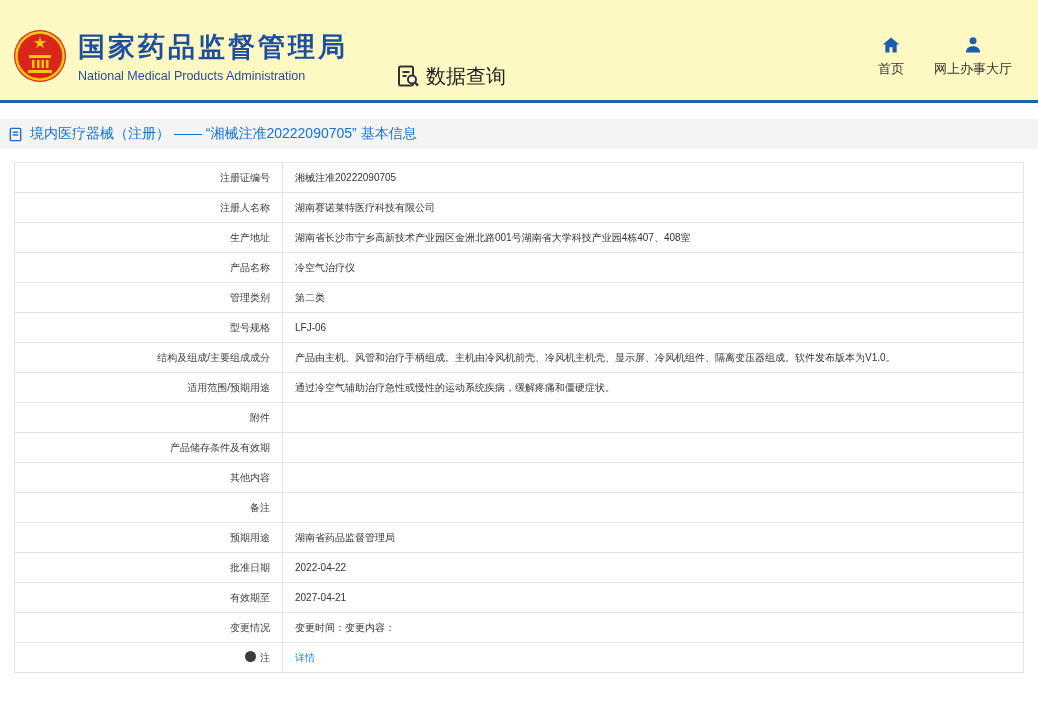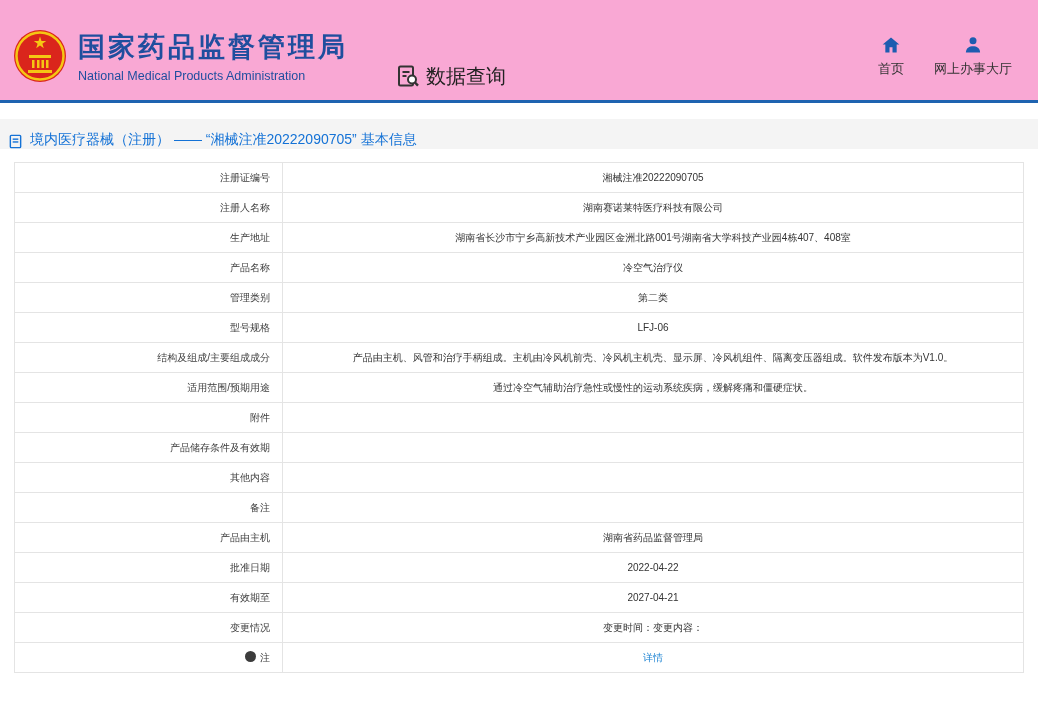--- a/index.html
+++ b/index.html
@@ -8,21 +8,21 @@
     font-family: "Liberation Sans", "DejaVu Sans", sans-serif;
     background: #ffffff;
     color: #333;
   }
   
   .header {
     height: 100px;
     display: flex;
     align-items: center;
     padding: 12px 26px 0 12px;
-    background: #f9a8d4;
+    background: #fef9c3;
   }
   .brand { display: flex; align-items: center; gap: 10px; }
   .emblem { flex: 0 0 auto; }
   .org-names { display: flex; flex-direction: column; }
   .org-cn {
     font-size: 27px;
     font-weight: bold;
     color: #1f4e9e;
     letter-spacing: 3px;
     white-space: nowrap;
@@ -50,21 +50,21 @@
     cursor: pointer;
     white-space: nowrap;
   }
   .divider { height: 3px; background: #1e63b0; }
   
   .title-bar {
     margin-top: 16px;
     background: #f4f4f4;
     height: 30px;
     display: flex;
-    align-items: flex-end;
+    align-items: center;
     gap: 7px;
     padding: 0 14px 0 8px;
   }
   .title-text { color: #1472d6; font-size: 14px; white-space: nowrap; }
   
   .table-wrap { margin: 13px 14px 0 14px; }
   table { width: 100%; border-collapse: collapse; table-layout: fixed; }
   th, td {
     border: 1px solid #e4e4e4;
     font-size: 10px;
@@ -73,21 +73,21 @@
     line-height: 17px;
     vertical-align: middle;
   }
   th {
     width: 268px;
     text-align: right;
     color: #404040;
     background: #fff;
     white-space: nowrap;
   }
-  td { text-align: center; color: #333; word-break: break-all; }
+  td { text-align: left; color: #333; word-break: break-all; }
   tr { height: 29px; }
   a.detail { color: #1b82d2; text-decoration: none; cursor: pointer; }
   .note-dot {
     display: inline-block;
     width: 11px;
     height: 11px;
     border-radius: 50%;
     background: #3c3c3c;
     margin-right: 4px;
     vertical-align: -1px;
@@ -223,21 +223,21 @@
     <th>其他内容</th>
     <td></td>
   </tr>
 
   <tr>
     <th>备注</th>
     <td></td>
   </tr>
 
   <tr>
-    <th>产品由主机</th>
+    <th>预期用途</th>
     <td>湖南省药品监督管理局</td>
   </tr>
 
   <tr>
     <th>批准日期</th>
     <td>2022-04-22</td>
   </tr>
 
   <tr>
     <th>有效期至</th>

